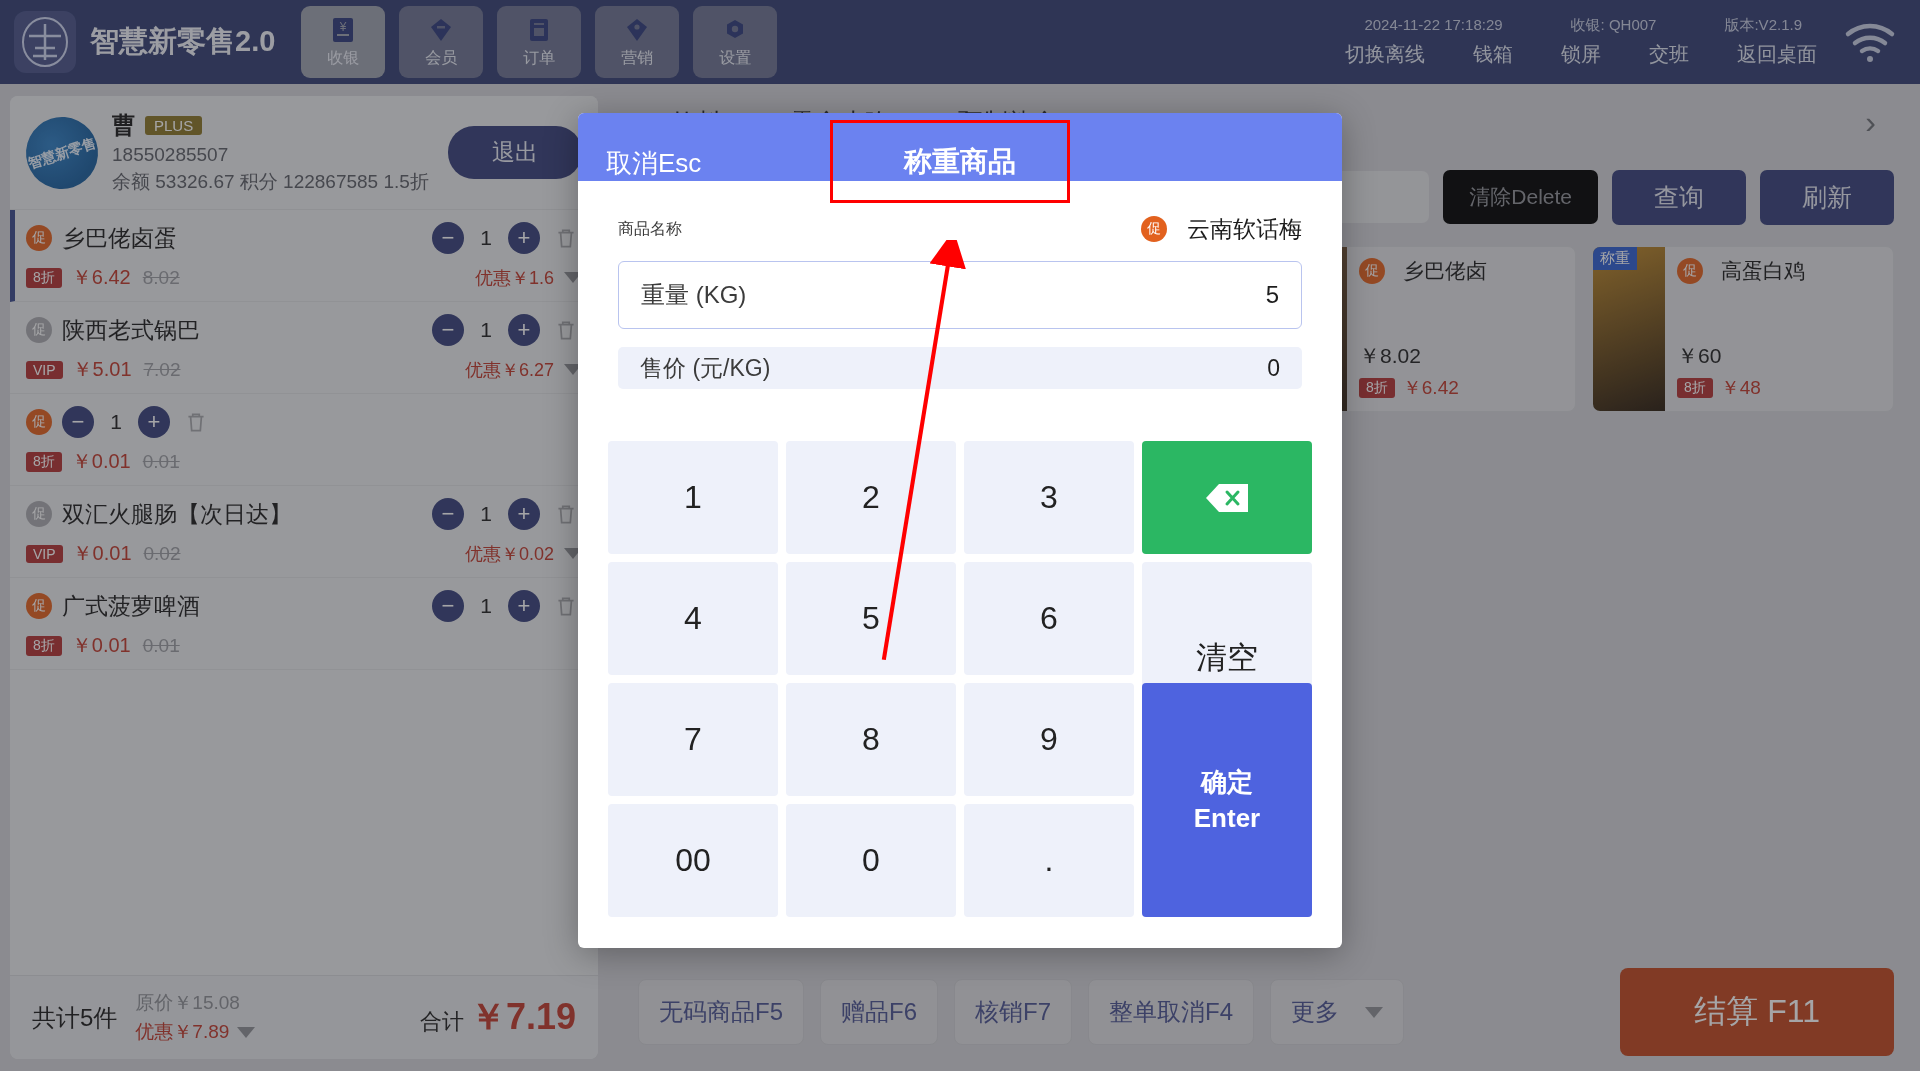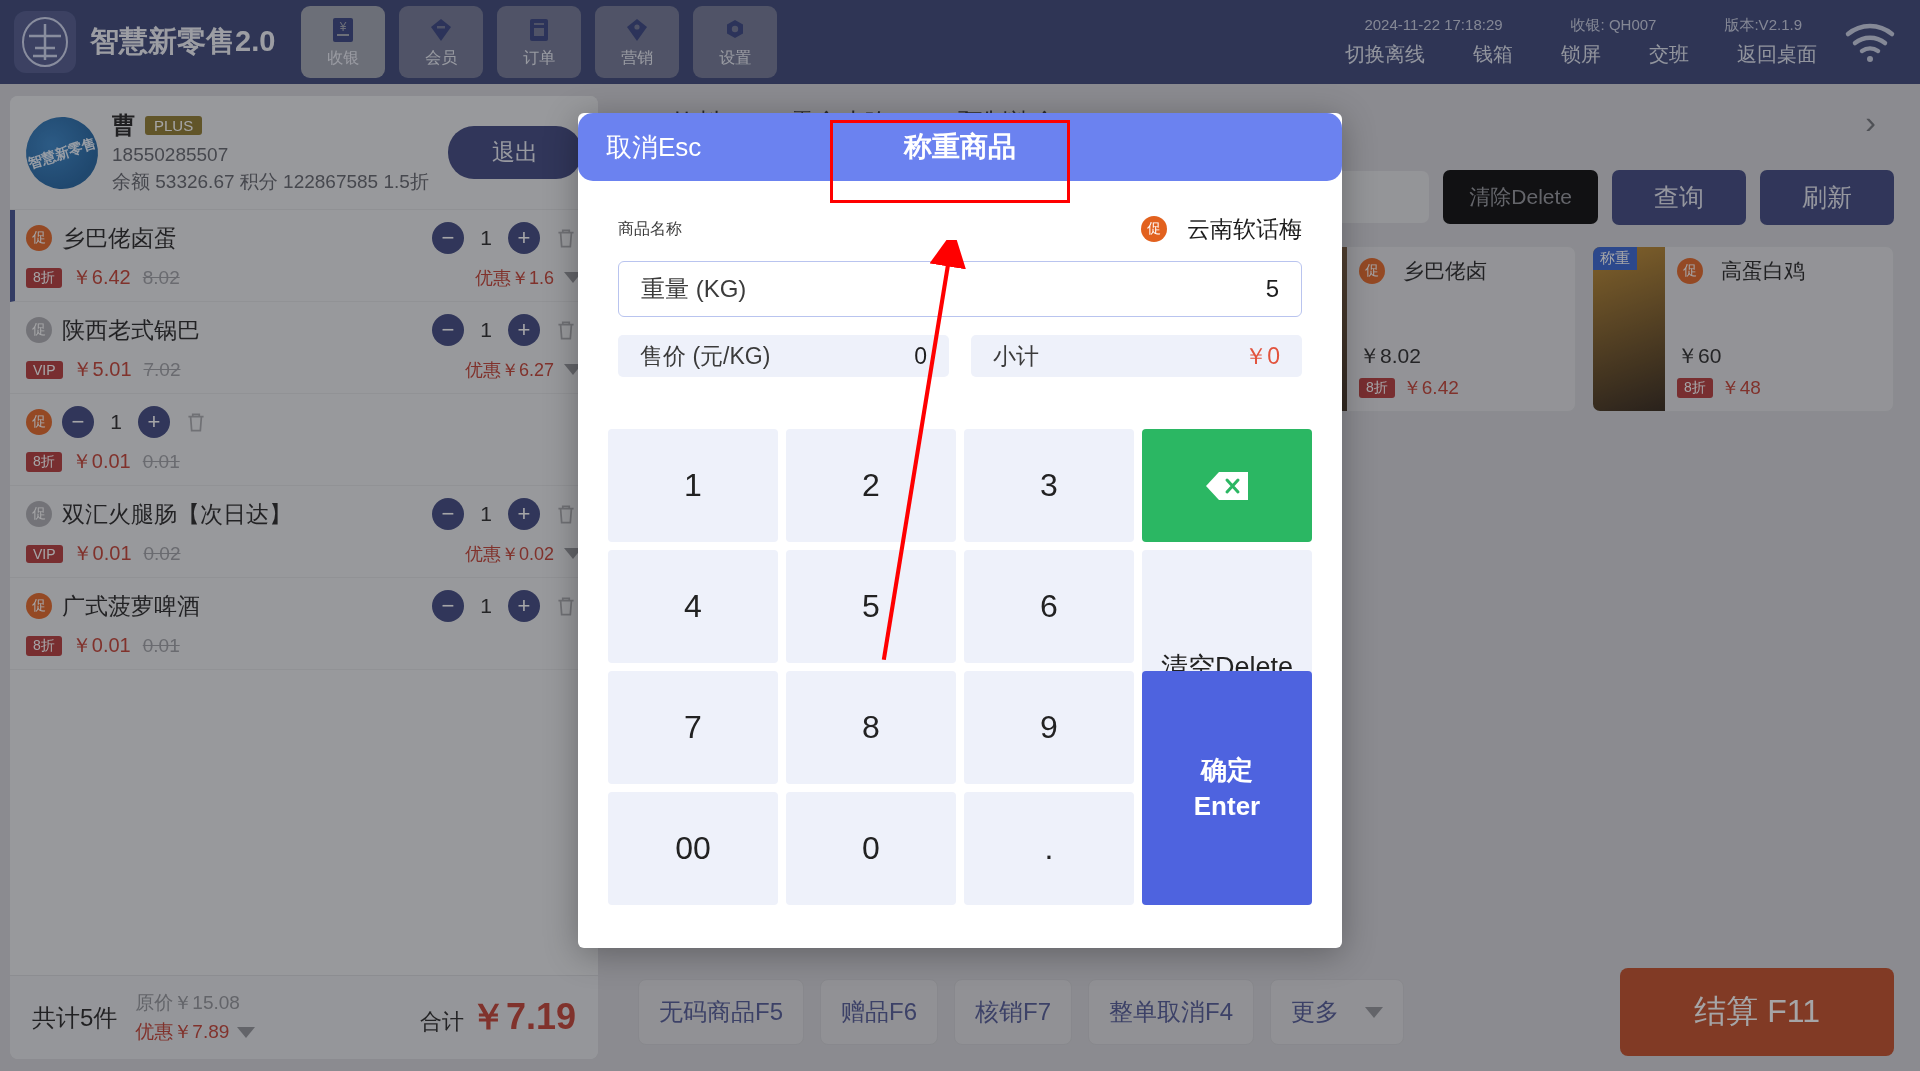--- a/index.html
+++ b/index.html
@@ -158,54 +158,54 @@
     padding:22px 74px;cursor:pointer;
   }
 
   
   .overlay{position:absolute;inset:0;background:rgba(40,40,45,.42);}
   .modal{
     position:absolute;left:578px;top:113px;width:764px;height:835px;
     background:#fff;border-radius:6px;overflow:hidden;box-shadow:0 6px 34px rgba(0,0,0,.3);
   }
   .mhead{
-    height:68px;background:#6b82f0;display:flex;align-items:center;padding:0 28px;position:relative;border-radius:15px;
+    height:68px;background:#6b82f0;display:flex;align-items:flex-end;padding:0 28px;position:relative;
   }
   .mcancel{color:#fff;font-size:26px;cursor:pointer;}
   .mtitle{
     position:absolute;left:0;right:0;text-align:center;color:#fff;font-size:28px;font-weight:bold;
     pointer-events:none;
   }
   .mbody{padding:20px 40px 0 40px;}
   .namerow{display:flex;align-items:center;height:56px;}
   .namelabel{font-size:16px;color:#3b3b3b;}
   .nameval{margin-left:auto;display:flex;align-items:center;gap:10px;font-size:23px;color:#1d1d1d;}
   .wi{
-    margin-top:4px;height:56px;border:1px solid #b9c4ef;border-radius:6px;
+    margin-top:4px;height:68px;border:1px solid #b9c4ef;border-radius:6px;
     display:flex;align-items:center;padding:0 22px;
   }
   .wi-label{font-size:24px;color:#3b3b3b;}
   .wi-val{margin-left:auto;font-size:24px;color:#1d1d1d;}
   .prow{display:flex;gap:22px;margin-top:18px;}
   .pcell{
     flex:1;height:42px;background:#eef1fa;border-radius:5px;display:flex;align-items:center;padding:0 22px;
   }
   .pcell .l{font-size:23px;color:#3b3b3b;}
   .pcell .r{margin-left:auto;font-size:23px;color:#1d1d1d;}
   .pcell .r.red{color:#e2523c;}
   .keypad{
     margin-top:52px;padding:0 30px 30px 30px;display:grid;
     grid-template-columns:repeat(4,1fr);grid-template-rows:repeat(4,113px);gap:8px;
   }
   .key{
     background:#eef1fa;border-radius:4px;display:flex;align-items:center;justify-content:center;
     font-size:32px;color:#222;cursor:pointer;
   }
   .key.green{background:#2bb763;grid-row:1;grid-column:4;}
-  .key.gray{background:#eef1fa;grid-row:2 / span 2;grid-column:4;font-size:27px;line-height:1.35;}
+  .key.gray{background:#eef1fa;grid-row:2 / span 2;grid-column:4;flex-direction:column;font-size:31px;line-height:1.35;}
   .key.blue{background:#4e63df;color:#fff;grid-row:3 / span 2;grid-column:4;flex-direction:column;font-size:26px;line-height:1.4;font-weight:bold;}
 
   
   .anno-box{
     position:absolute;left:830px;top:120px;width:240px;height:83px;
     border:3px solid #ff0000;pointer-events:none;
   }
   .anno-arrow{position:absolute;left:850px;top:240px;width:120px;height:90px;pointer-events:none;}
 </style>
 </head>
@@ -545,24 +545,20 @@
     <div class="wi">
       <span class="wi-label">重量 (KG)</span>
       <span class="wi-val">5</span>
     </div>
 
     <div class="prow">
       <div class="pcell">
         <span class="l">售价 (元/KG)</span>
         <span class="r">0</span>
       </div>
-      <div class="pcell">
-        <span class="l">小计</span>
-        <span class="r red">￥0</span>
-      </div>
     </div>
   </div>
 
   <div class="keypad">
     <div class="key">1</div>
     <div class="key">2</div>
     <div class="key">3</div>
     <div class="key green">
       <svg width="48" height="34" viewBox="0 0 48 34">
           <path d="M16 3 L45 3 L45 31 L16 31 L3 17 Z" fill="#fff"></path>

